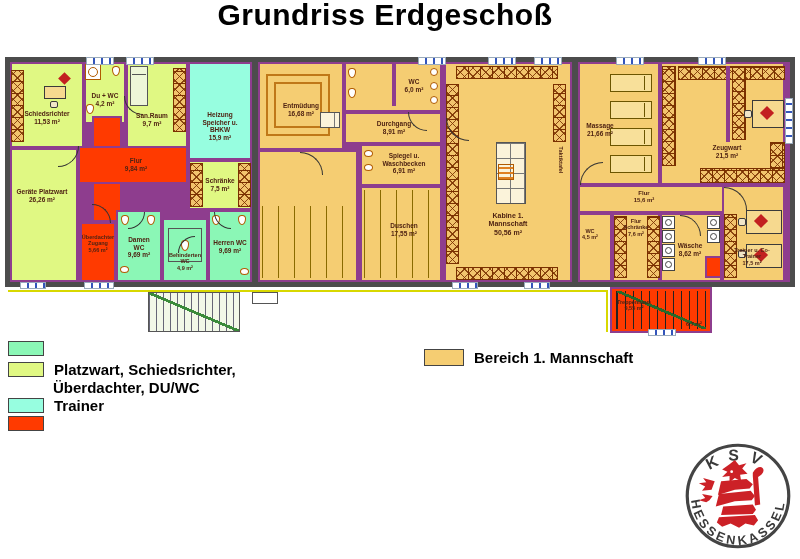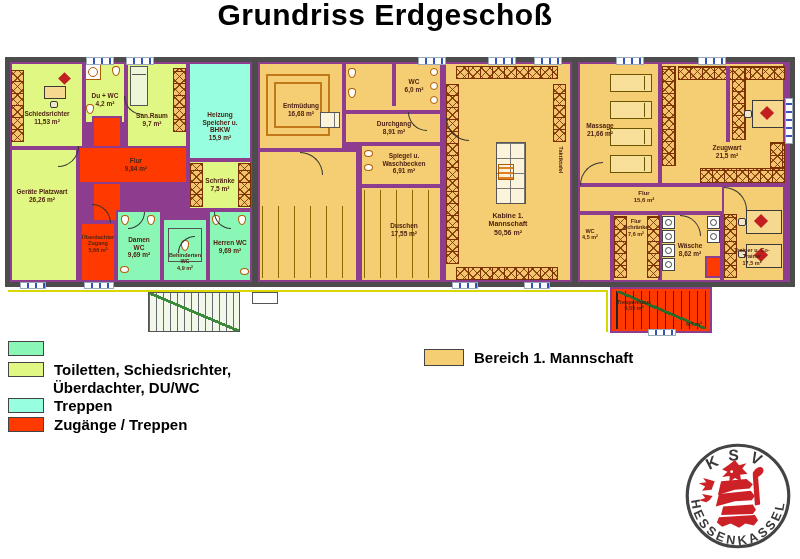--- a/index.html
+++ b/index.html
@@ -306,32 +306,31 @@
     <div class="ptext vert" style="left: 561px; top: 160px; width: auto; height: auto; position: absolute; color: rgb(79, 35, 19);">Taktiktafel</div>
     <div class="ptext" style="left: 694px; top: 324px; width: auto; height: auto; position: absolute; color: rgb(79, 35, 19);">6,7 m²</div>
   </div>
 
 <div class="legend-left">
   <div class="lrow" style="top:0px">
     <span class="swatch" style="background: rgb(139, 247, 182);"></span>
   </div>
   <div class="lrow" style="top:20px">
     <span class="swatch" style="background: rgb(224, 248, 131);"></span>
-    <span class="ltext">Toiletten, Schiedsrichter,</span>
+    <span class="ltext">Platzwart, Schiedsrichter,</span>
   </div>
   <div class="lrow" style="top:38px;left:45px">
     <span class="ltext">Überdachter, DU/WC</span>
   </div>
   <div class="lrow" style="top:56px">
     <span class="swatch" style="background: rgb(151, 254, 224);"></span>
-    <span class="ltext">Treppen</span>
+    <span class="ltext">Trainer</span>
   </div>
   <div class="lrow" style="top:75px">
     <span class="swatch" style="background: rgb(255, 58, 0);"></span>
-    <span class="ltext">Zugänge / Treppen</span>
   </div>
 </div>
 
 <div class="legend-right">
   <span class="swatch big" style="background: rgb(245, 205, 114);"></span>
   <span class="ltext">Bereich 1. Mannschaft</span>
 </div>
 
 <div class="logo">
   <svg viewBox="0 0 104 104" width="110" height="112">

